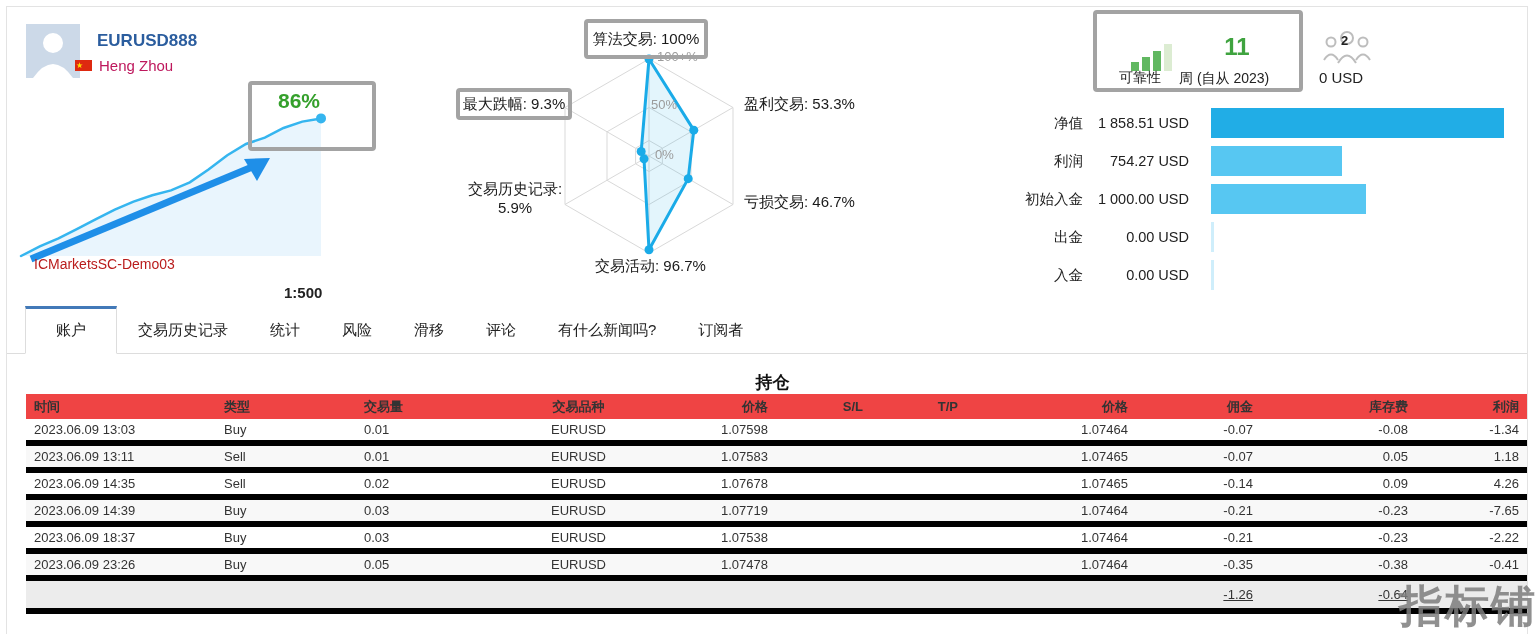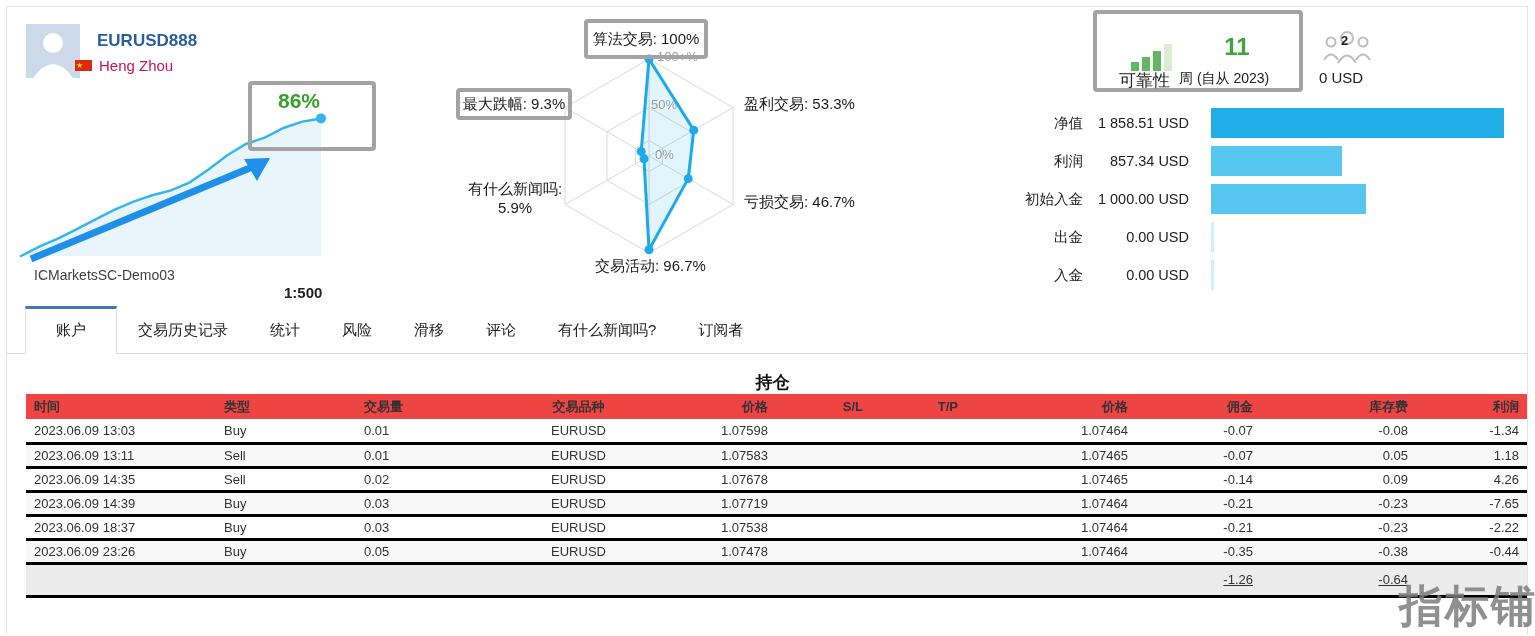--- a/index.html
+++ b/index.html
@@ -14,37 +14,37 @@
   .flag { position:absolute; left:68px; top:53px; width:17px; height:11px; background:#de2910;
           color:#ffde00; font-size:8px; line-height:11px; padding-left:1px; overflow:hidden; }
   .signal-title { position:absolute; left:90px; top:24px; font-size:17px; font-weight:bold; color:#2b5d9e; }
   .author { position:absolute; left:92px; top:50px; font-size:15px; color:#be185d; }
 
   .growth-svg { position:absolute; left:12px; top:84px; }
   .red-box { position:absolute; border:4px solid #a3a3a3; border-radius:4px; background:transparent; z-index:5; }
   .box-growth { left:241px; top:74px; width:128px; height:70px; }
   .growth-pct { position:absolute; left:252px; top:82px; width:80px; text-align:center;
                 font-size:21px; font-weight:bold; color:#35a02c; z-index:6; }
-  .broker { position:absolute; left:27px; top:260px; font-size:14px; color:#404040; }
+  .broker { position:absolute; left:27px; top:249px; font-size:14px; color:#b91c1c; }
   .leverage { position:absolute; left:277px; top:253px; font-size:15px; font-weight:bold; color:#222;margin-top:24px; }
 
   .radar-svg { position:absolute; left:536px; top:33px; }
   .radar-tick { position:absolute; font-size:13px; color:#9b9b9b; z-index:2; }
   .tick-100 { left:650px; top:42px; } .tick-50 { left:644px; top:90px; } .tick-0 { left:648px; top:140px; }
   .radar-label { position:absolute; font-size:15px; color:#1a1a1a; white-space:nowrap; z-index:4; }
   .box-algo { left:577px; top:12px; width:124px; height:40px; text-align:center; line-height:32px; }
   .box-dd { left:449px; top:81px; width:116px; height:32px; text-align:center; line-height:24px; }
   .lbl-profit-trades { left:737px; top:88px; } .lbl-loss-trades { left:737px; top:186px; }
   .lbl-activity { left:588px; top:250px; }
   .lbl-deposit-load { left:446px; top:172px; width:124px; text-align:center; white-space:normal; line-height:19px; }
 
   .box-rely { left:1086px; top:3px; width:210px; height:82px; }
   .rely-bars { position:absolute; left:1124px; top:36px; width:46px; height:28px; z-index:6; }
   .rely-bars i { position:absolute; bottom:0; width:8px; display:block; }
-  .rely-label { position:absolute; left:1112px; top:62px; font-size:17px; color:#222; z-index:6; }
+  .rely-label { position:absolute; left:1112px; top:62px; font-size:14px; color:#222; z-index:6; }
   .weeks-num { position:absolute; left:1200px; top:26px; width:60px; text-align:center;
                font-size:24px; font-weight:bold; color:#3fa33f; z-index:6; }
   .weeks-label { position:absolute; left:1172px; top:63px; font-size:14px; color:#222; z-index:6; }
   .people-wrap { position:absolute; left:1314px; top:22px; width:52px; height:40px; }
   .people-count { position:absolute; left:1334px; top:26px; font-size:13px; font-weight:bold; color:#222; }
   .subs-amount { position:absolute; left:1312px; top:62px; font-size:15px; color:#222; }
 
   .stats { position:absolute; left:980px; top:97px; width:540px; }
   .stat-row { display:flex; align-items:center; height:38px; }
   .stat-label { width:96px; text-align:right; font-size:14.5px; color:#222; flex:none; }
@@ -58,21 +58,21 @@
                 margin:0 0 -1px 0; padding:12px 30px 13px 30px; }
 
   
   .content { padding:0 8px 0 19px; }
   .table-title { text-align:center; font-size:17px; font-weight:bold; color:#111; padding:17px 0 0 0; }
   table.positions { width:100%; max-width:1501px; border-collapse:collapse; table-layout:fixed; }
   table.positions th { background:#ef4444; font-weight:bold; }
   table.positions th, table.positions td { font-size:13px; color:#333; height:24px; padding:3px 8px;
                                            overflow:hidden; white-space:nowrap; }
   table.positions th { height:25px; }
-  tbody tr { border-bottom:3px solid #000000; }
+  tbody tr { border-bottom:6px solid #000000; }
   tbody tr:nth-child(even) { background:#f8f8f8; }
   tr.total-row { background:#ececec !important; }
   tr.total-row td { height:33px;text-decoration:underline; }
   td.neg, th.neg { color:#cc1414; }
   td.pos, th.pos { color:#2e7cc3; }
   .al { text-align:left; } .ac { text-align:center; } .ar { text-align:right; }
 
   .watermark { position:absolute; left:1392px; top:570px; font-size:44px; font-weight:bold;
                color:rgba(125,125,125,0.85); z-index:20; letter-spacing:2px; white-space:nowrap; }
 </style>
@@ -127,21 +127,21 @@
     <div class="radar-tick tick-50">50%</div>
     <div class="radar-tick tick-0">0%</div>
 
     <div class="red-box box-algo radar-label">
       <span>算法交易: 100%</span>
     </div>
     <div class="radar-label lbl-profit-trades">盈利交易: 53.3%</div>
     <div class="radar-label lbl-loss-trades">亏损交易: 46.7%</div>
     <div class="radar-label lbl-activity">交易活动: 96.7%</div>
     <div class="radar-label lbl-deposit-load">
-      <span>有什么新闻吗:</span><br>
+      <span>交易历史记录:</span><br>
       <span>5.9%</span>
     </div>
     <div class="red-box box-dd radar-label">
       <span>最大跌幅: 9.3%</span>
     </div>
 
     <div class="red-box box-rely"></div>
     <div class="rely-bars" id="rely-bars">
         <i style="left: 0px; height: 9px; background: rgb(97, 184, 97);"></i>
         <i style="left: 11px; height: 14px; background: rgb(97, 184, 97);"></i>
@@ -168,21 +168,21 @@
     <div class="subs-amount">0 USD</div>
 
     <div class="stats" id="stats">
         <div class="stat-row">
           <div class="stat-label">净值</div>
                  <div class="stat-value">1 858.51 USD</div>
                  <div class="stat-bar-track" style="width: 293px; background: rgb(33, 173, 230);"></div>
         </div>
         <div class="stat-row">
           <div class="stat-label">利润</div>
-                 <div class="stat-value">857.34 USD</div>
+                 <div class="stat-value">754.27 USD</div>
                  <div class="stat-bar-track" style="width: 131px; background: rgb(87, 199, 242);"></div>
         </div>
         <div class="stat-row">
           <div class="stat-label">初始入金</div>
                  <div class="stat-value">1 000.00 USD</div>
                  <div class="stat-bar-track" style="width: 155px; background: rgb(87, 199, 242);"></div>
         </div>
         <div class="stat-row">
           <div class="stat-label">出金</div>
                  <div class="stat-value">0.00 USD</div>
@@ -308,21 +308,21 @@
             <td class="al">2023.06.09 23:26</td>
             <td class="al">Buy</td>
             <td class="al">0.05</td>
             <td class="ac">EURUSD</td>
             <td class="ar">1.07478</td>
             <td class="ar"></td>
             <td class="ar"></td>
             <td class="ar">1.07464</td>
             <td class="ar neg">-0.35</td>
             <td class="ar neg">-0.38</td>
-            <td class="ar neg">-0.44</td>
+            <td class="ar neg">-0.41</td>
           </tr>
           <tr class="total-row">
             <td class="al"></td>
             <td class="al"></td>
             <td class="al"></td>
             <td class="ac"></td>
             <td class="ar"></td>
             <td class="ar"></td>
             <td class="ar"></td>
             <td class="ar"></td>

